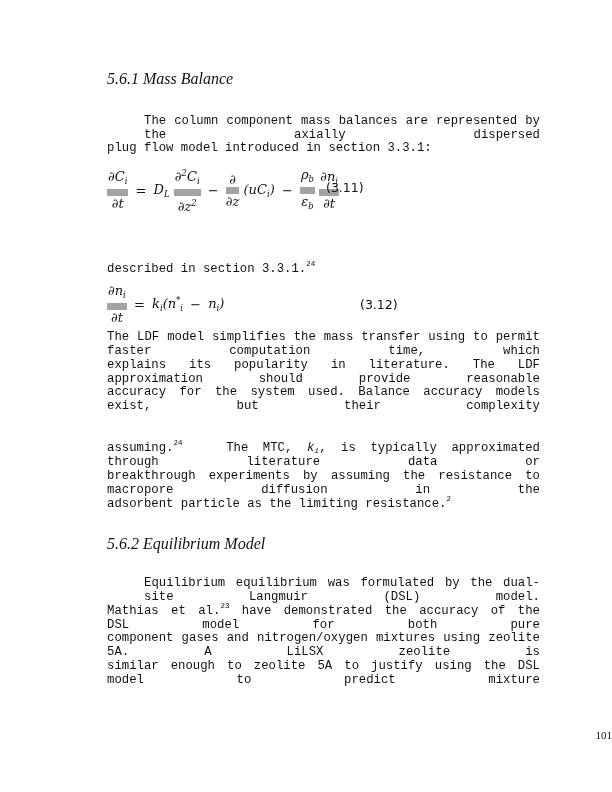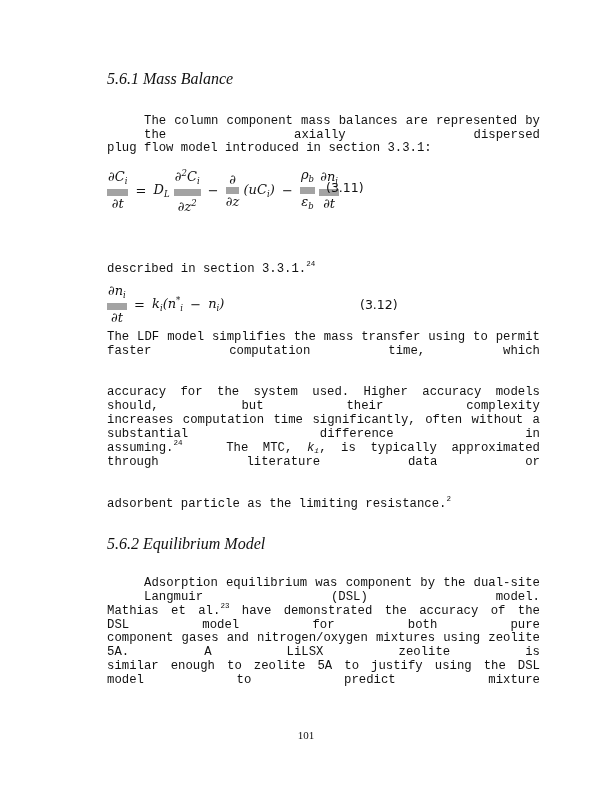--- a/index.html
+++ b/index.html
@@ -13,21 +13,21 @@
     sup { font-size: 7.5px; vertical-align: 6px; line-height: 0; }
     .eq { font-family: "DejaVu Serif", serif; font-style: italic; font-size: 13px; }
     .frac { display: inline-block; text-align: center; vertical-align: middle; }
     .frac .num { display: block; border-bottom: 7px solid #a3a3a3; padding: 0 1px; line-height: 15px; }
     .frac .den { display: block; line-height: 15px; }
     .op { font-style: normal; margin: 0 3px; vertical-align: middle; }
     .term { vertical-align: middle; }
     .eqnum { font-family: "DejaVu Sans", sans-serif; font-style: normal; font-size: 12.5px; position: absolute; }
     .sub { font-size: 8.5px; vertical-align: -3px; }
     .supx { font-size: 8.5px; vertical-align: 5px; }
-    .pagenum { font-size: 11px; left: 0; width: 612px; text-align: center; }
+    .pagenum { font-size: 11px; left: 0; width: 612px; text-align: right; }
     .ital { font-style: italic; }
   </style>
 </head>
 <body>
 
 <div class="page">
 
   <div class="abs heading" style="top:70px;">5.6.1 Mass Balance</div>
 
   <div class="abs line indent justify" style="top:114px;">The column component mass balances are represented by the axially dispersed</div>
@@ -72,27 +72,28 @@
       <span class="den">∂t</span>
     </span>
     <span class="op">=</span>
     <span class="term"><span>k</span><span class="sub">i</span><span>(n</span><span class="supx">*</span><span class="sub">i</span></span>
     <span class="op">−</span>
     <span class="term"><span>n</span><span class="sub">i</span><span>)</span></span>
   </div>
   <div class="eqnum" style="top:297px; left:328px;margin-left:32px;">(3.12)</div>
 
   <div class="abs line justify" style="top:330px;">The LDF model simplifies the mass transfer using to permit faster computation time, which</div>
-  <div class="abs line justify" style="top:385px;">accuracy for the system used.  Higher accuracy models should, but their complexity</div>
-  <div class="abs line justify" style="top:413px;">increases computation time significantly, often without a substantial difference in</div>
+  <div class="abs line justify" style="top:358px;">explains its popularity in literature.  The LDF approximation should provide reasonable</div>
+  <div class="abs line justify" style="top:385px;">accuracy for the system used.  Balance accuracy models exist, but their complexity</div>
   <div class="abs line justify" style="top:441px; word-spacing:3.6px;"><span>assuming.</span><sup>24</sup>&nbsp;&nbsp;&nbsp;<span>The MTC, </span><span class="ital">k</span><span class="ital" style="font-size:8px; vertical-align:-2px;">i</span><span>, is typically approximated through literature data or</span></div>
+  <div class="abs line justify" style="top:469px;">breakthrough experiments by assuming the resistance to macropore diffusion in the</div>
   <div class="abs line" style="top:497px;"><span>adsorbent particle as the limiting resistance.</span><sup>2</sup></div>
 
   <div class="abs heading" style="top:535px;">5.6.2 Equilibrium Model</div>
 
-  <div class="abs line indent justify" style="top:576px;">Adsorption equilibrium was component by the dual-site Langmuir (DSL) model.</div>
+  <div class="abs line indent justify" style="top:576px;">Equilibrium equilibrium was formulated by the dual-site Langmuir (DSL) model.</div>
   <div class="abs line justify" style="top:604px; word-spacing:3.2px;"><span>Mathias et al.</span><sup>23</sup><span> have demonstrated the accuracy of the DSL model for both pure</span></div>
   <div class="abs line justify" style="top:631px;">component gases and nitrogen/oxygen mixtures using zeolite 5A.  A LiLSX zeolite is</div>
   <div class="abs line justify" style="top:659px;">similar enough to zeolite 5A to justify using the DSL model to predict mixture</div>
 
   <div class="abs pagenum" style="top:729px;">101</div>
 
 </div>
 
 </body></html>

